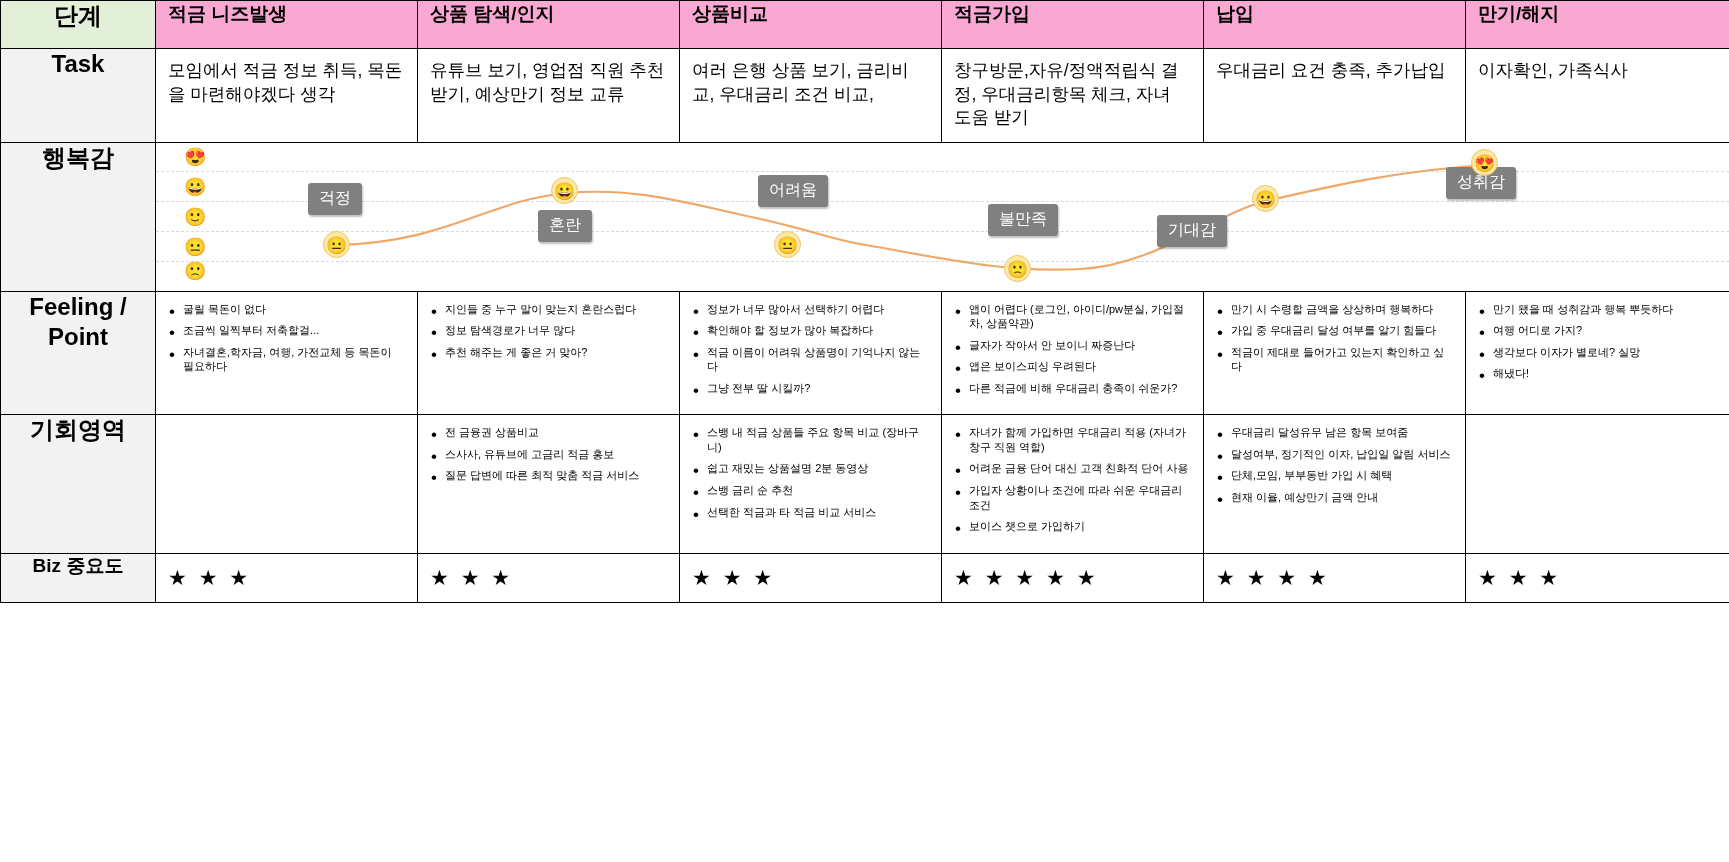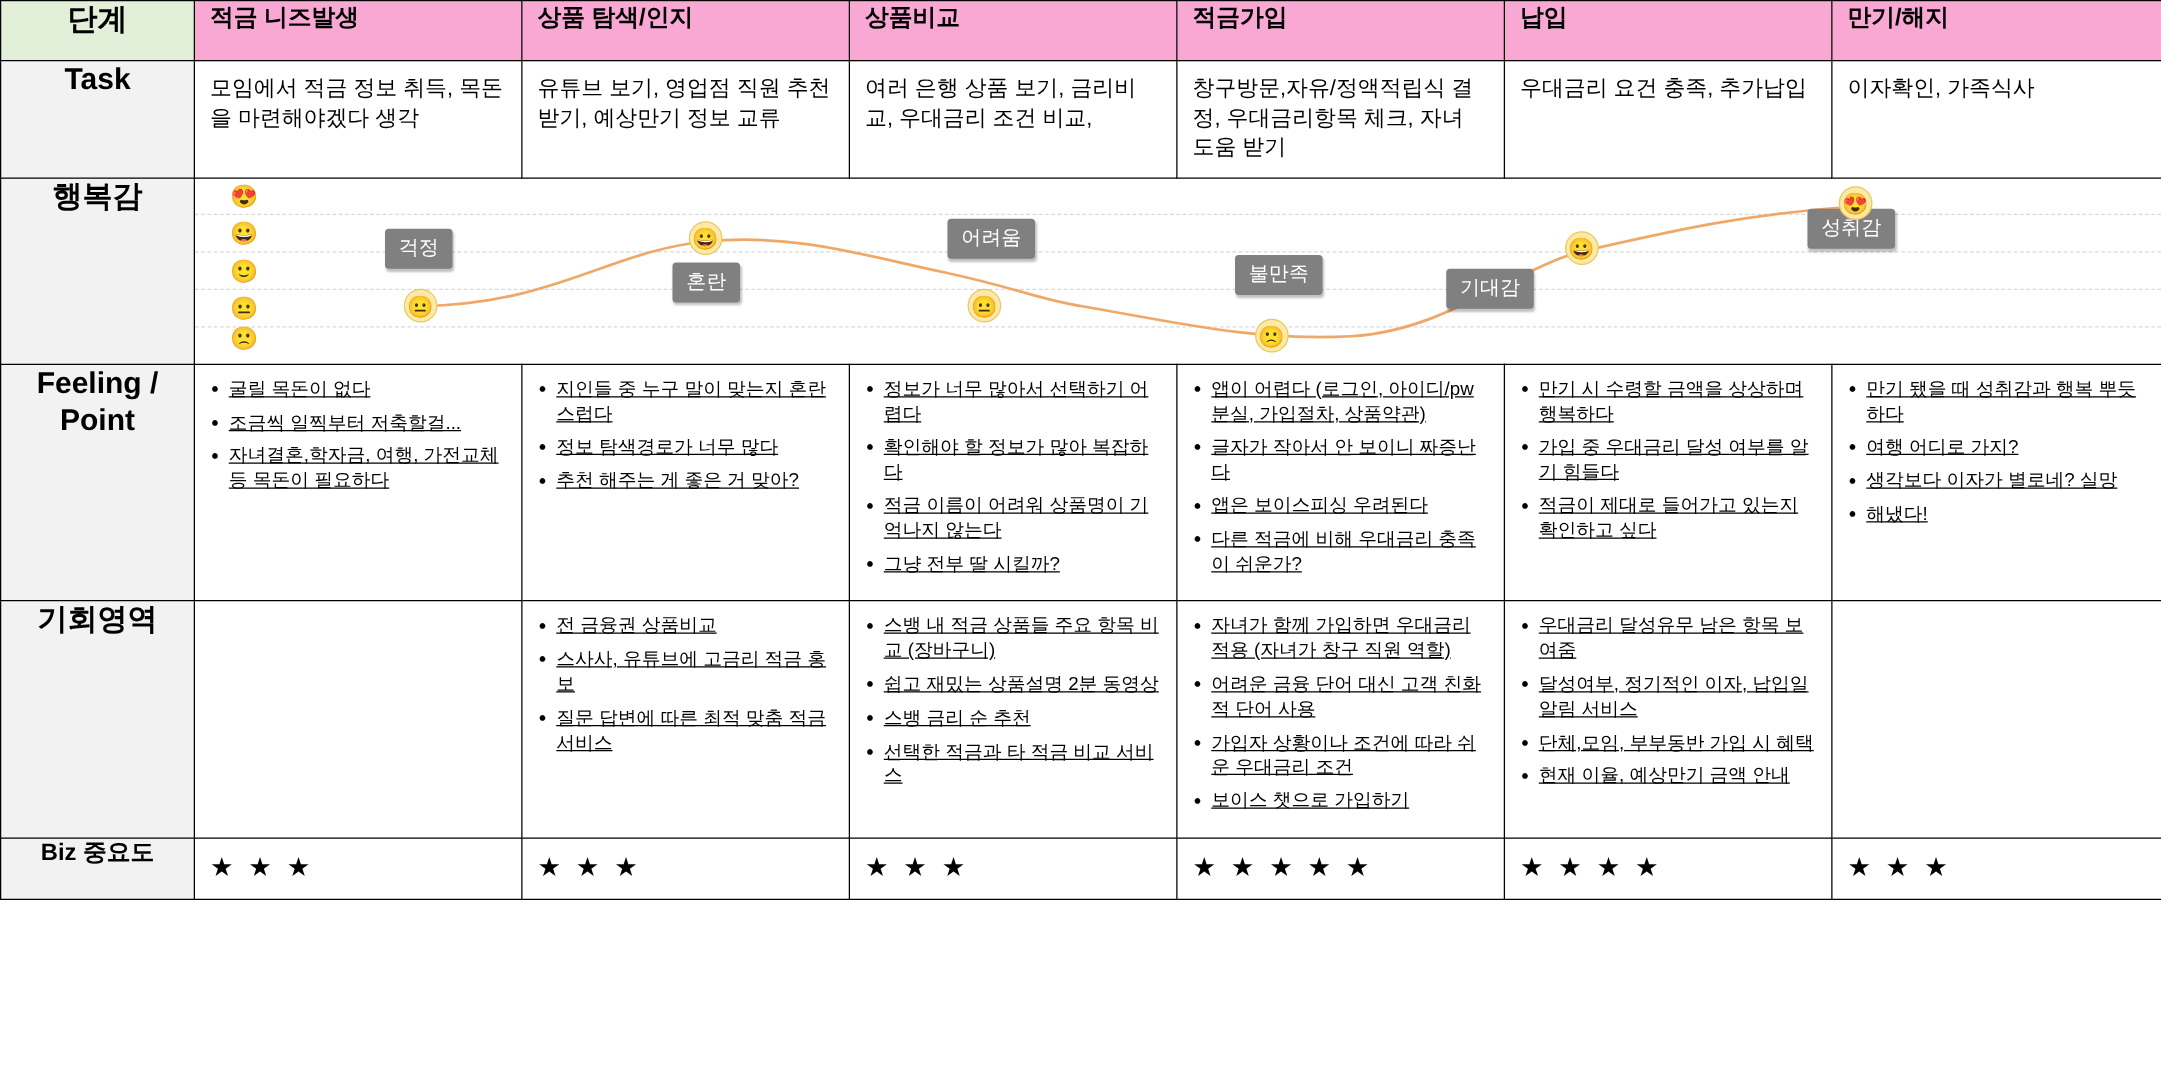--- a/index.html
+++ b/index.html
@@ -51,23 +51,22 @@
   .touch .cell { min-height: 70px; vertical-align: middle; }
   .touch td { vertical-align: middle; }
 
   ul.bullets {
     margin: 0; padding: 0; list-style: none;
   }
   ul.bullets li {
     position: relative;
     padding-left: 15px;
     margin-bottom: 7px;
-    font-size: 15px;
+    font-size: 11px;
     line-height: 1.32;
-    text-decoration: underline;
   }
   ul.bullets li:before {
     content: "\2022";
     position: absolute;
     left: 1px; top: -1px;
     font-size: 17px;
   }
 
   
   .happy-cell { padding: 0; position: relative; height: 148px; }

